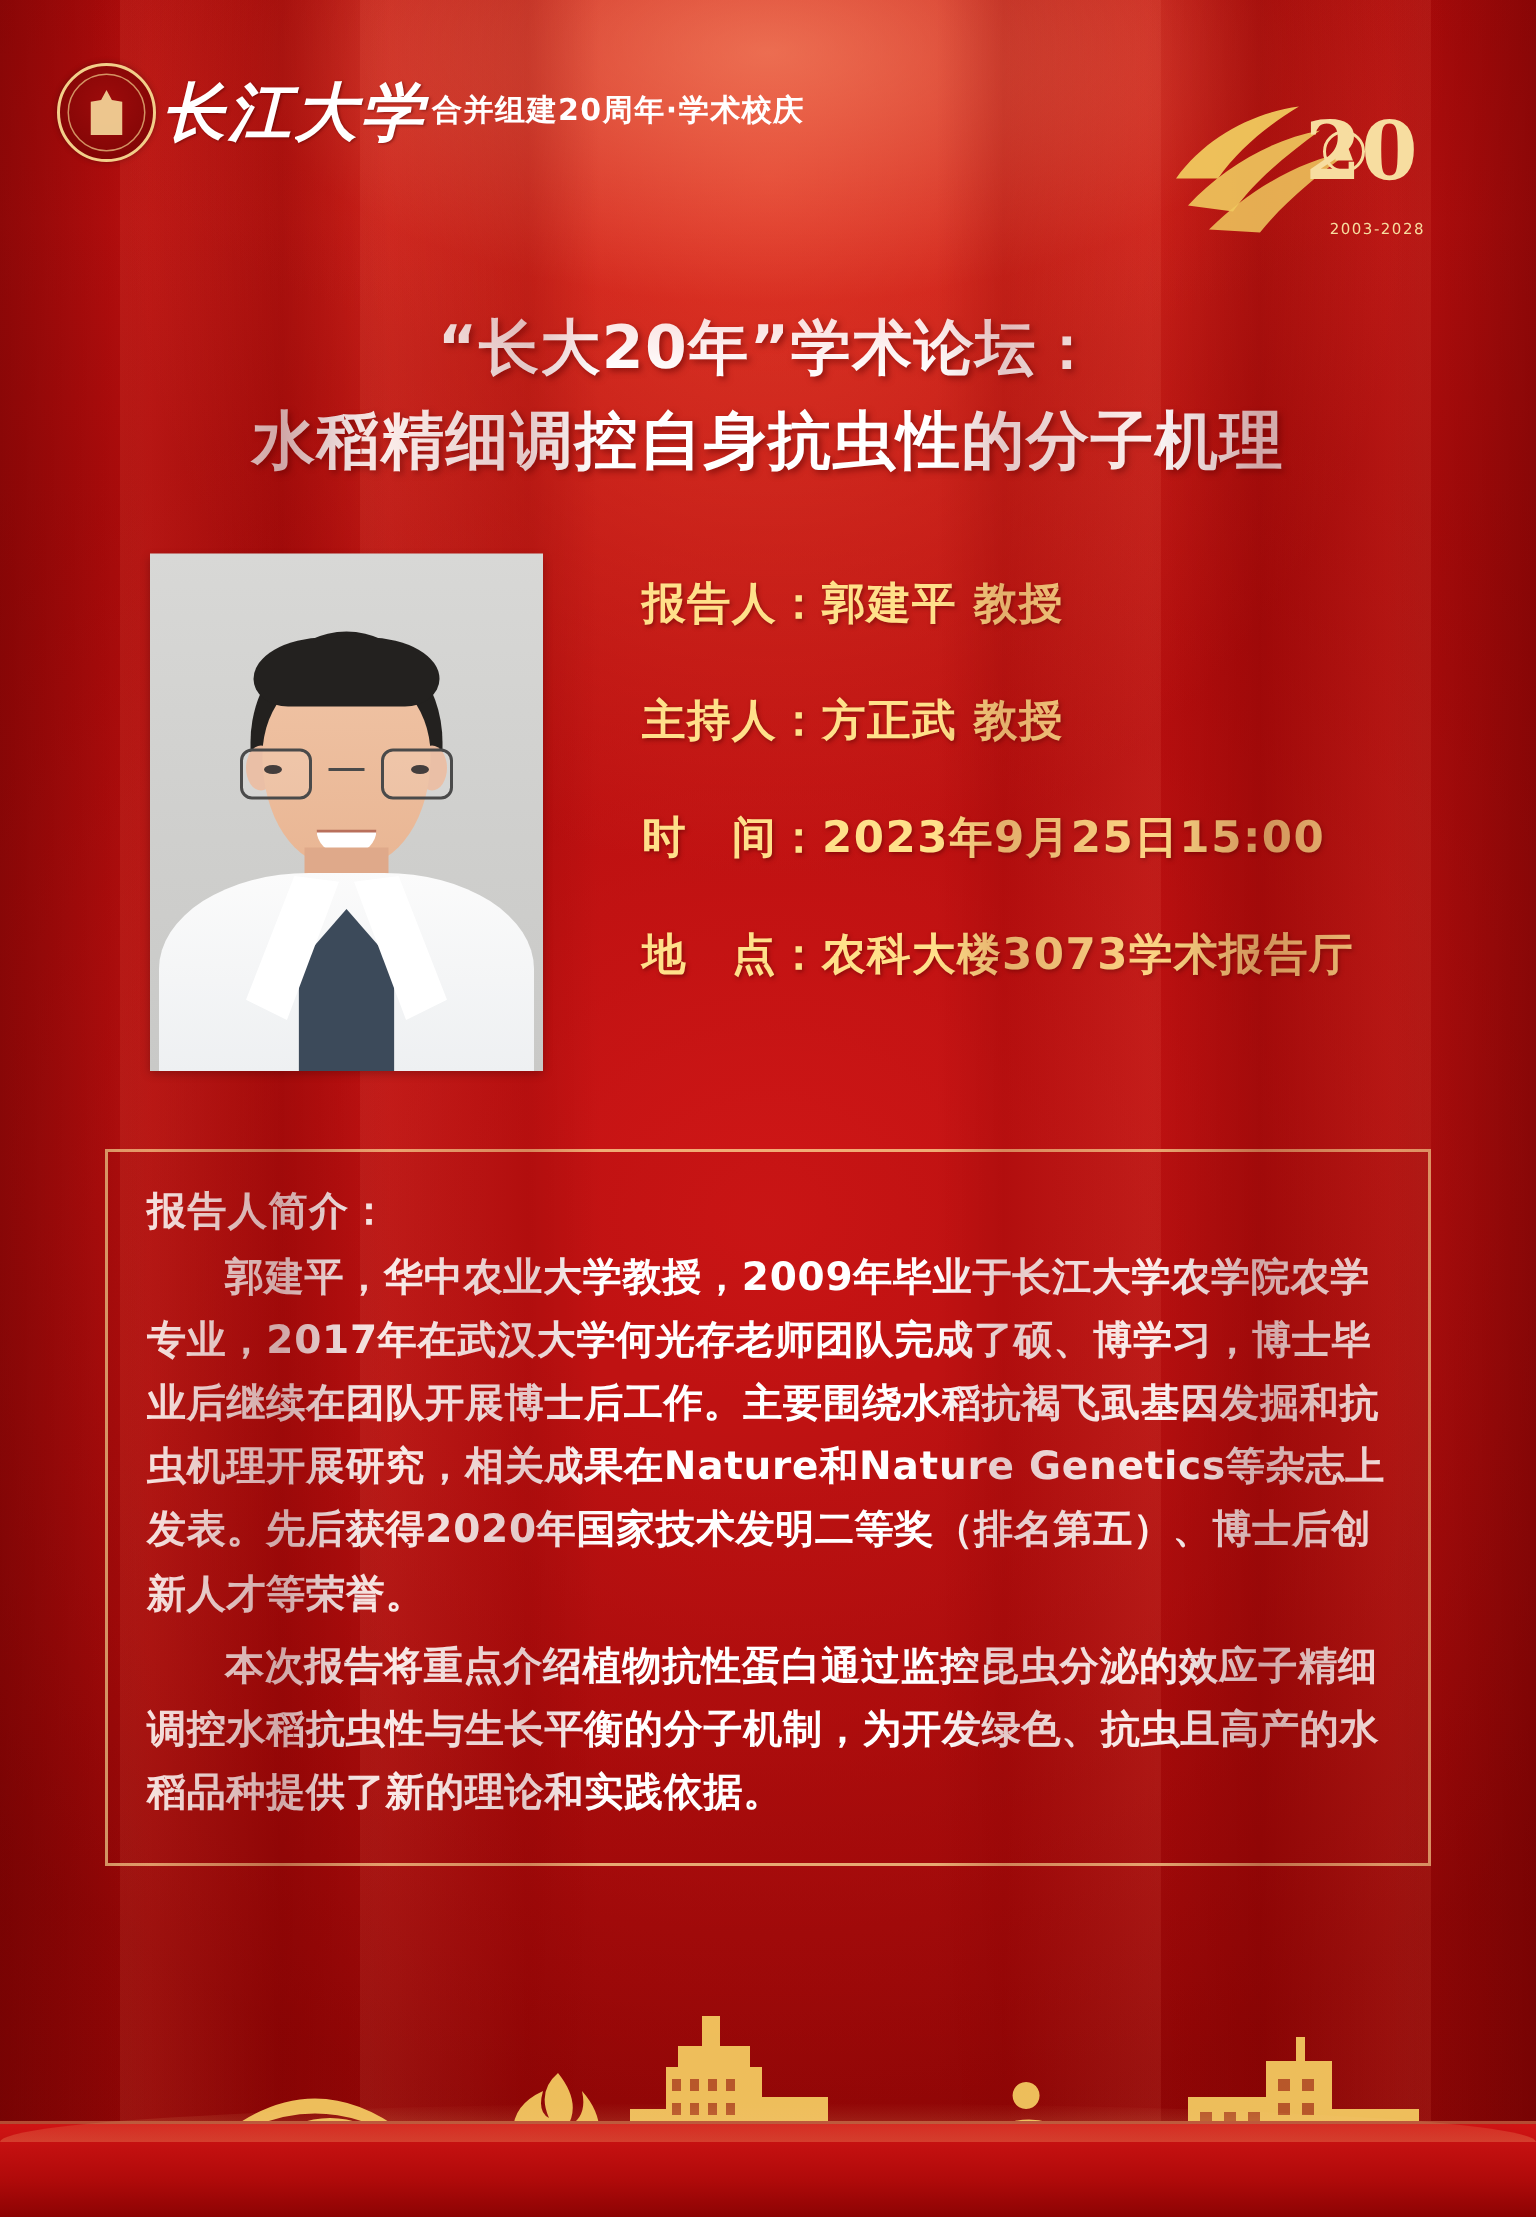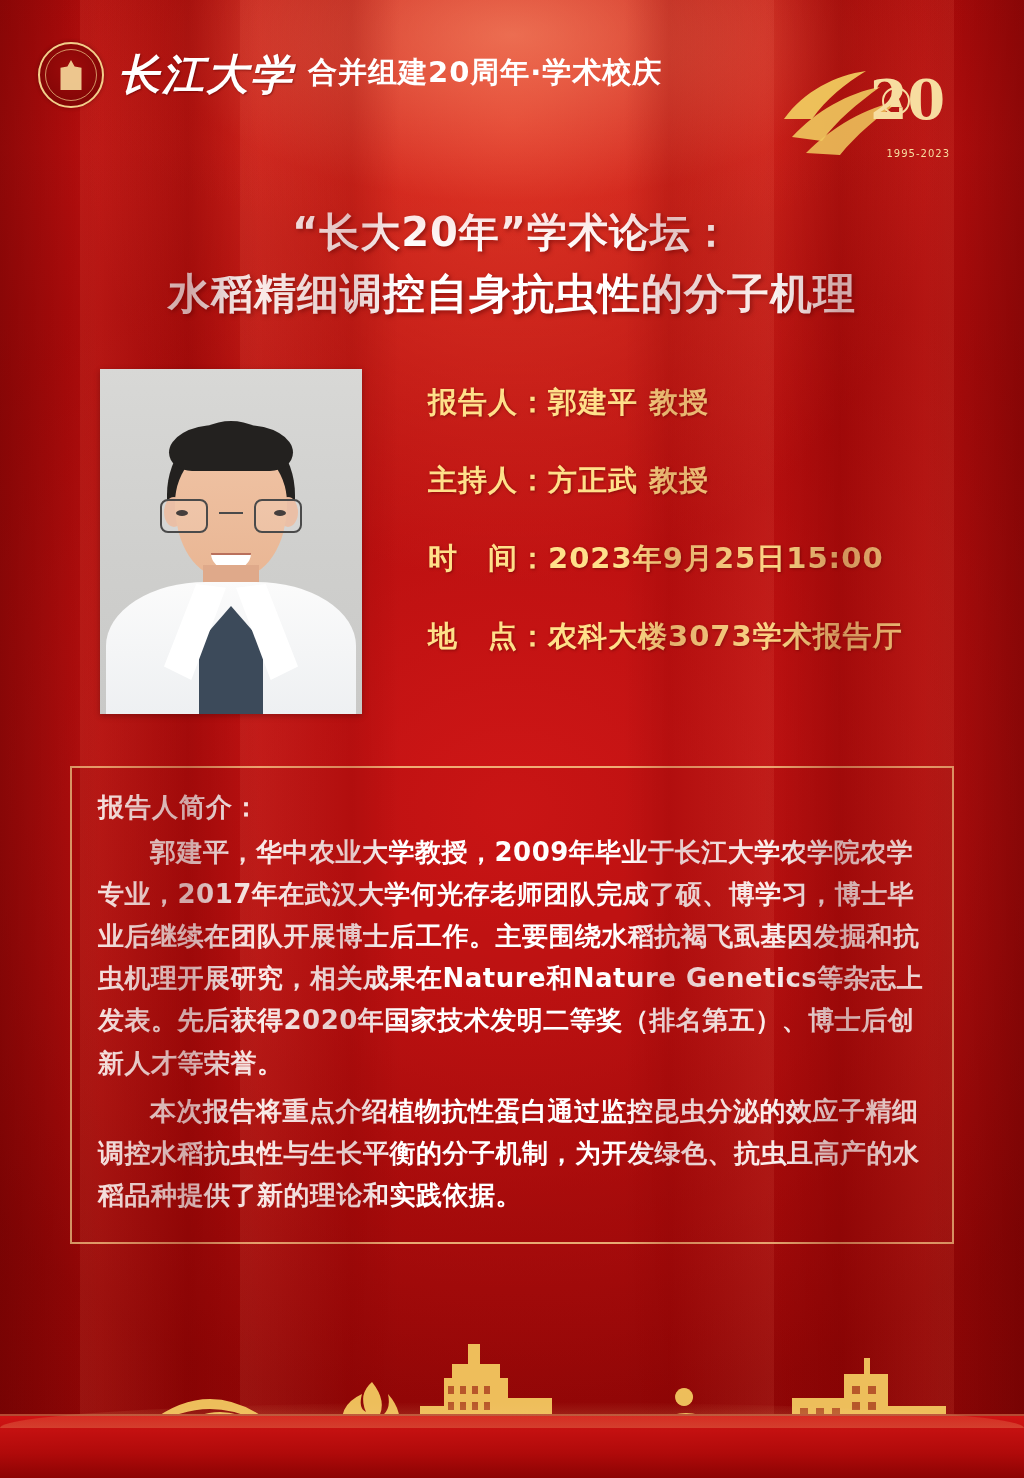--- a/index.html
+++ b/index.html
@@ -50,21 +50,21 @@
   .header {
     position: relative;
     height: 150px;
   }
   .univ-logo {
     position: absolute;
     left: 38px;
     top: 42px;
     display: flex;
     align-items: center;
-    gap: 14px;
+    gap: 4px;
   }
   .seal {
     width: 62px;
     height: 62px;
     border-radius: 50%;
     border: 2px solid #f2cf8a;
     background: radial-gradient(circle at 50% 40%, #9d0b0b, #7a0404);
     display: flex;
     align-items: center;
     justify-content: center;
@@ -87,21 +87,21 @@
   .univ-name {
     font-family: "DejaVu Serif", "Liberation Serif", serif;
     font-size: 42px;
     font-weight: 700;
     color: #ffffff;
     letter-spacing: 2px;
     font-style: italic;
     text-shadow: 1px 1px 2px rgba(80,0,0,0.5);
   }
   .anniv-text {
-    font-size: 29px;
+    font-size: 20px;
     font-weight: 700;
     color: #ffffff;
     letter-spacing: 1px;
     padding-bottom: 4px;
   }
   .logo20 {
     position: absolute;
     right: 70px;
     top: 28px;
     width: 180px;
@@ -361,21 +361,21 @@
       <svg width="180" height="100" viewBox="0 0 180 100" aria-hidden="true">
         <g fill="#f0c95e">
           <path d="M10 58 C30 30 62 14 92 10 C72 22 52 38 38 58 Z" opacity="0.95"></path>
           <path d="M18 76 C42 50 74 32 106 26 C84 42 62 60 48 80 Z" opacity="0.9"></path>
           <path d="M32 92 C58 66 92 46 126 40 C104 56 82 74 66 94 Z" opacity="0.85"></path>
         </g>
         <text x="96" y="58" font-family="DejaVu Serif, serif" font-size="54" font-weight="bold" fill="#f7dda0">20</text>
         <circle cx="122" cy="40" r="13" fill="none" stroke="#f7dda0" stroke-width="2"></circle>
         <path d="M116 46 L122 30 L128 46 Z" fill="#f7dda0"></path>
       </svg>
-      <div class="years">1995-2023</div>
+      <div class="years">2003-2028</div>
     </div>
   </div>
 
   <div class="title-block">
     <div class="title-line l1">“长大20年”学术论坛：</div>
     <div class="title-line l2">水稻精细调控自身抗虫性的分子机理</div>
   </div>
 
   <div class="info-wrap">
     <div class="portrait">

